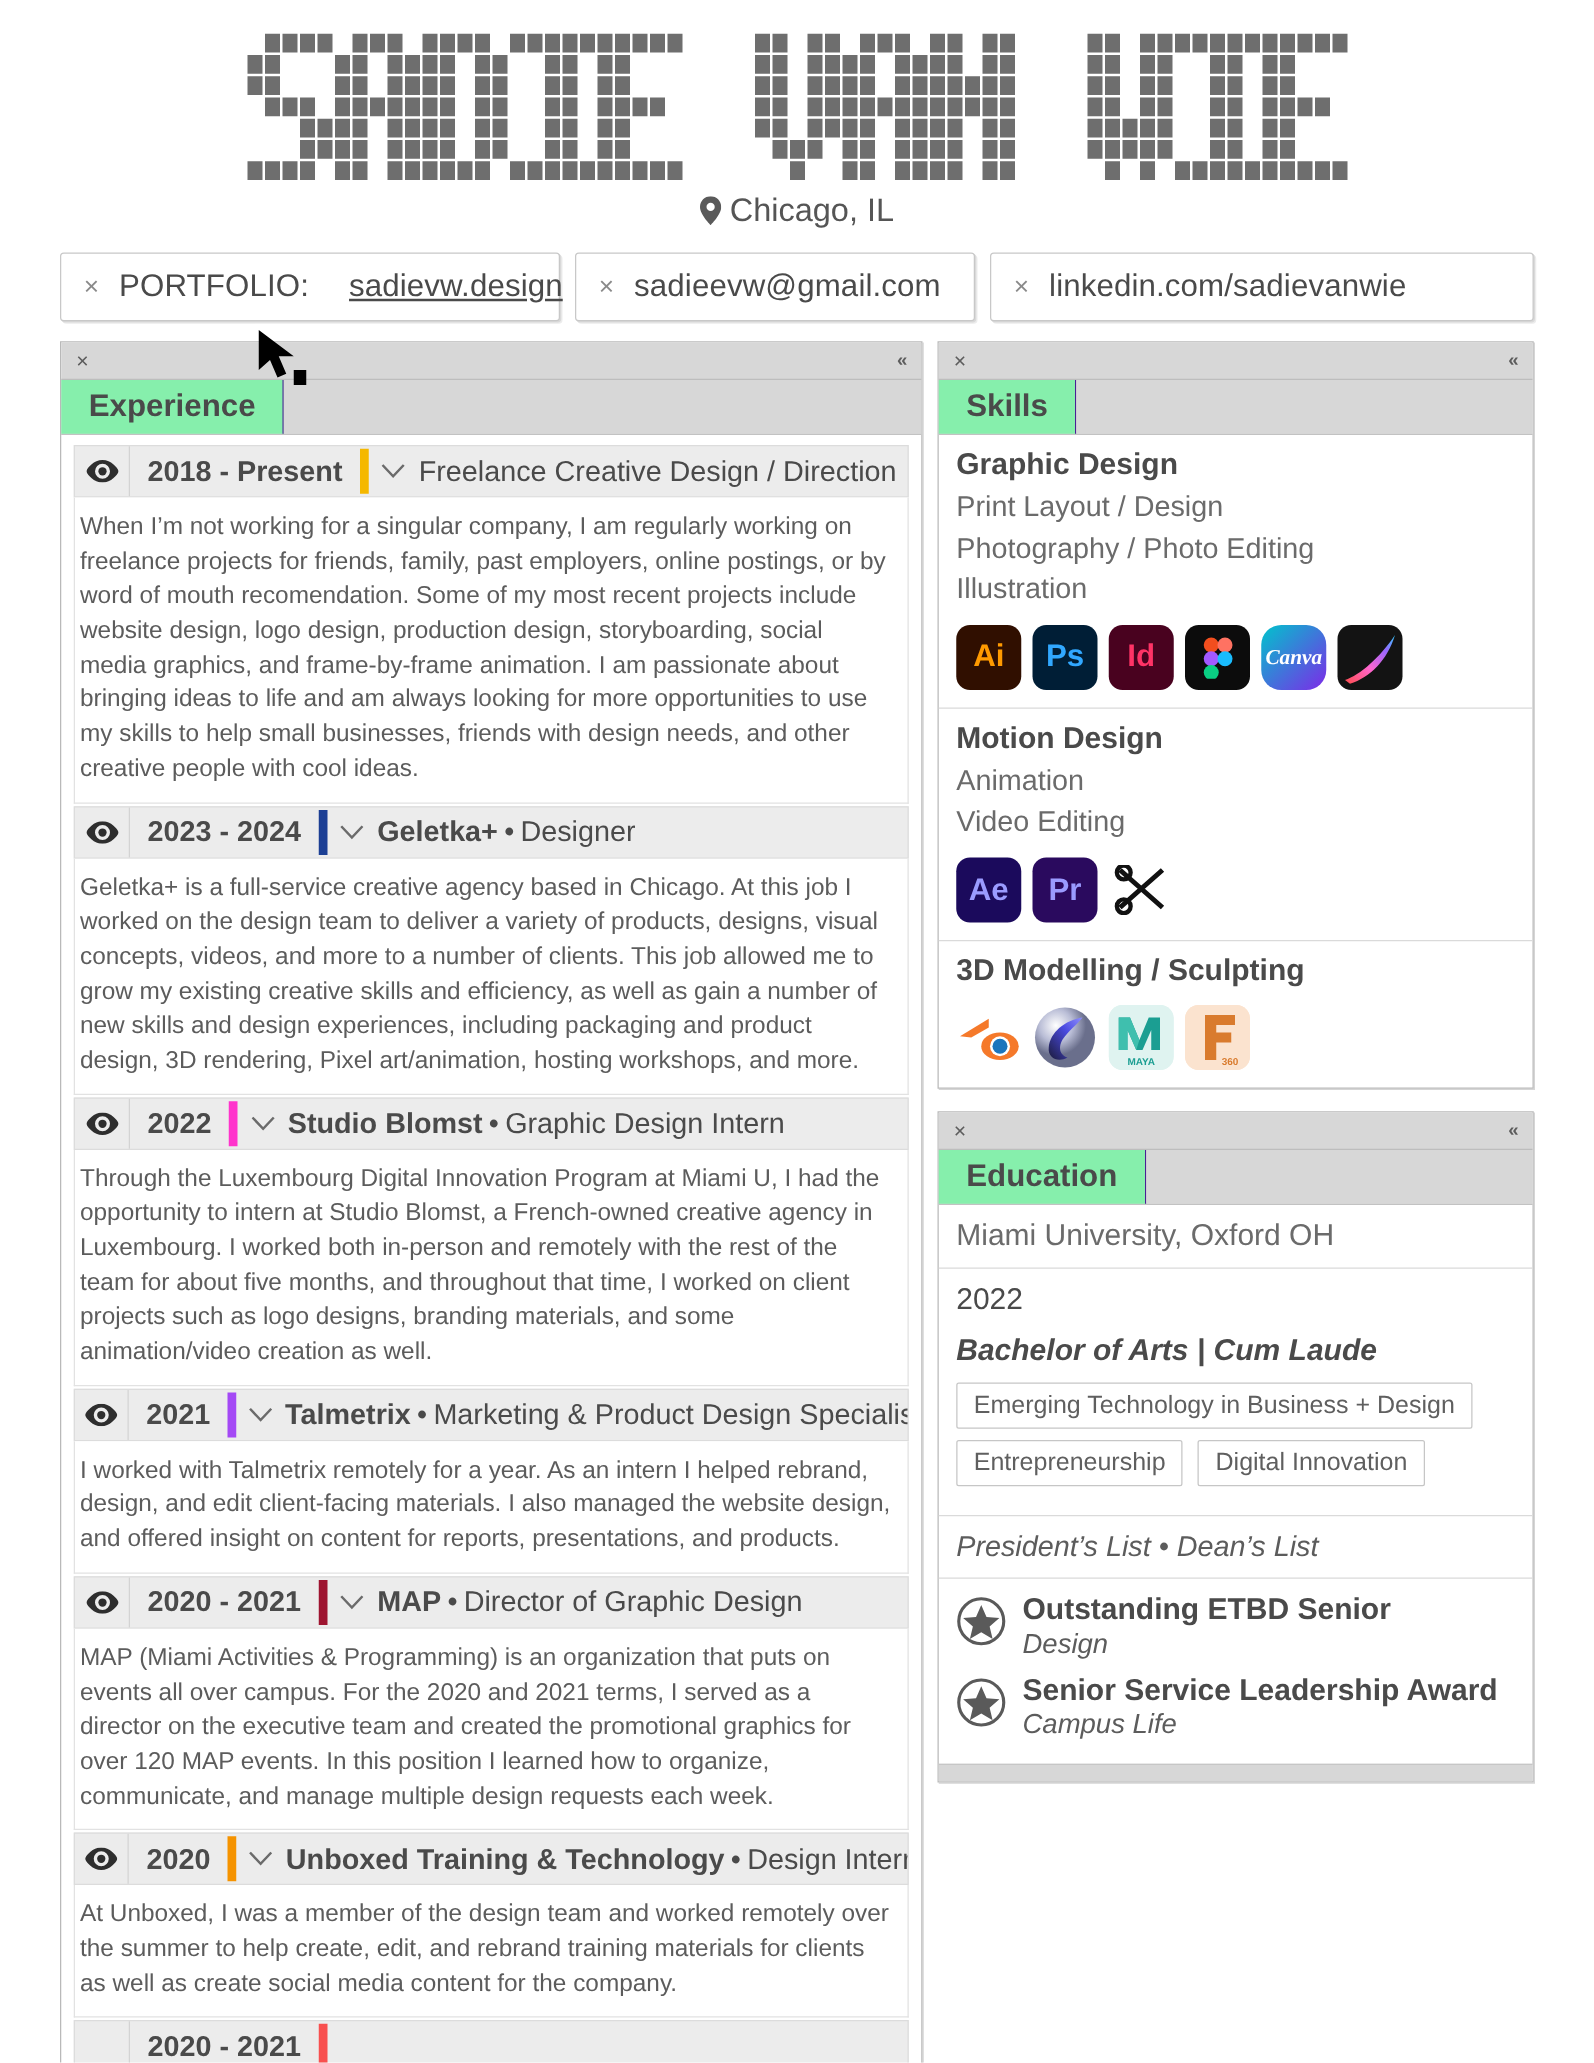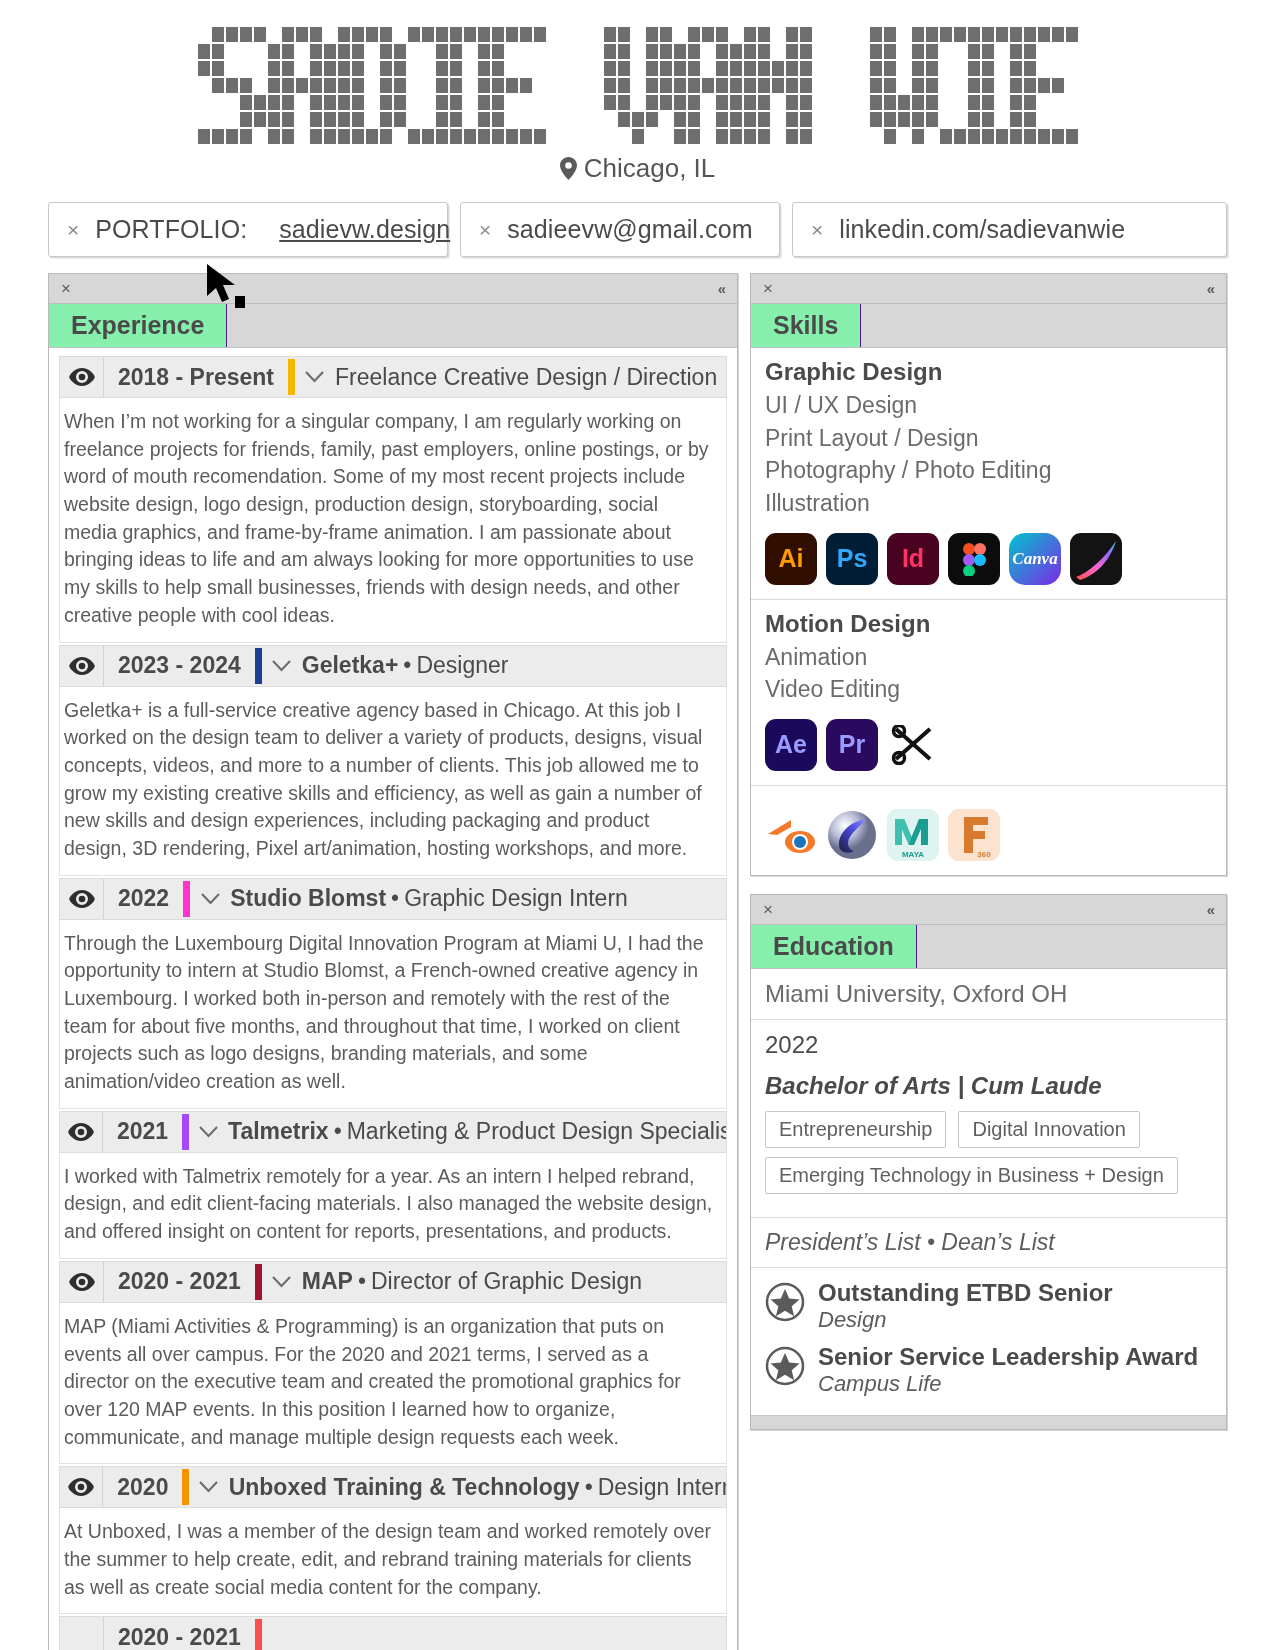--- a/index.html
+++ b/index.html
@@ -796,21 +796,20 @@
         <span class="tb-x">×</span>
         <span class="tb-collapse">«</span>
       </div>
       <div class="tabbar">
         <div class="tab">Skills</div>
         <div class="tab-filler"></div>
       </div>
       <div id="skills-list">
           <div class="skill-group">
             <div class="skill-title">Graphic Design</div>
-            <div class="skill-line">UI / UX Design</div>
             <div class="skill-line">Print Layout / Design</div>
             <div class="skill-line">Photography / Photo Editing</div>
             <div class="skill-line">Illustration</div>
             <div class="icon-row">
               <div class="app-ico ico-ai">Ai</div>
               <div class="app-ico ico-ps">Ps</div>
               <div class="app-ico ico-id">Id</div>
               <div class="app-ico ico-fg">
                 <svg width="34" height="34" viewBox="0 0 34 34">
                   <circle cx="12" cy="7" r="6" fill="#f24e1e"></circle>
@@ -846,20 +845,21 @@
               <div class="app-ico ico-capcut">
                 <svg width="46" height="40" viewBox="0 0 46 40">
                   <path d="M6 4 L40 34 M40 4 L6 34" stroke="#111" stroke-width="4" fill="none"></path>
                   <circle cx="9" cy="6" r="5.5" stroke="#111" stroke-width="3.5" fill="none"></circle>
                   <circle cx="9" cy="33" r="5.5" stroke="#111" stroke-width="3.5" fill="none"></circle>
                 </svg>
               </div>
             </div>
           </div>
           <div class="skill-group">
+            <div class="skill-title">3D Modelling / Sculpting</div>
             <div class="icon-row">
               <div class="app-ico ico-blender">
                 <svg width="52" height="46" viewBox="0 0 52 46">
                   <path d="M3 22 L26 8 L26 15 L12 23 Z" fill="#f5792a"></path>
                   <path d="M20 30 a15 11 0 1 0 30 0 a15 11 0 1 0 -30 0" fill="#f5792a"></path>
                   <circle cx="35" cy="30" r="8" fill="#fff"></circle>
                   <circle cx="35" cy="30" r="6" fill="#1c75bc"></circle>
                 </svg>
               </div>
               <div class="app-ico ico-c4d">
@@ -908,25 +908,25 @@
       <div class="tabbar">
         <div class="tab">Education</div>
         <div class="tab-filler"></div>
       </div>
       <div class="edu-school">Miami University, Oxford OH</div>
       <div class="edu-block">
         <div class="edu-year">2022</div>
         <div class="edu-degree">Bachelor of Arts  |  Cum Laude</div>
         <div id="edu-tags">
             <div class="tagrow">
+              <span class="tag">Emerging Technology in Business + Design</span>
+            </div>
+            <div class="tagrow">
               <span class="tag">Entrepreneurship</span>
               <span class="tag">Digital Innovation</span>
-            </div>
-            <div class="tagrow">
-              <span class="tag">Emerging Technology in Business + Design</span>
             </div>
           </div>
       </div>
       <div class="edu-honors">President’s List  •  Dean’s List</div>
       <div class="awards" id="edu-awards">
           <div class="award">
             <span class="star-icon"><svg width="40" height="40" viewBox="0 0 40 40">
                 <circle cx="20" cy="20" r="18" stroke="#5a5a5a" stroke-width="2.5" fill="none"></circle>
                 <path d="M20 7 L24.2 16.5 L34.5 17.4 L26.7 24.2 L29.1 34.2 L20 28.8 L10.9 34.2 L13.3 24.2 L5.5 17.4 L15.8 16.5 Z" fill="#5a5a5a"></path>
               </svg></span>

